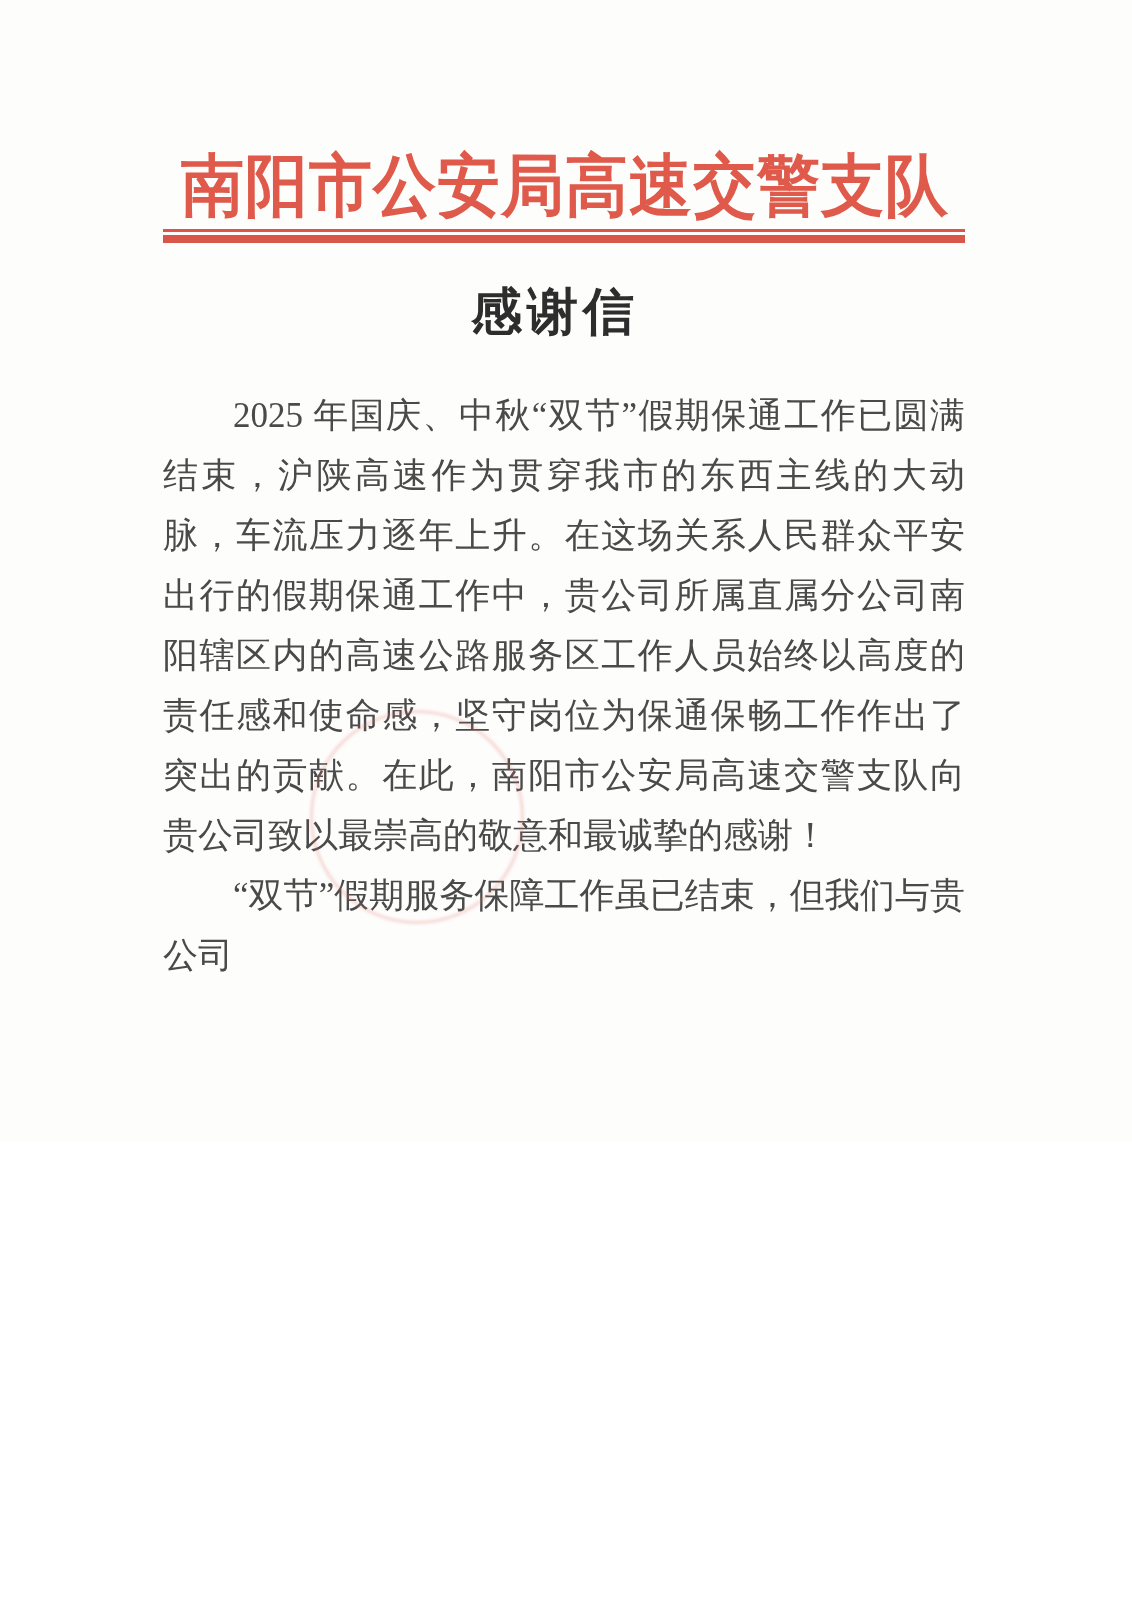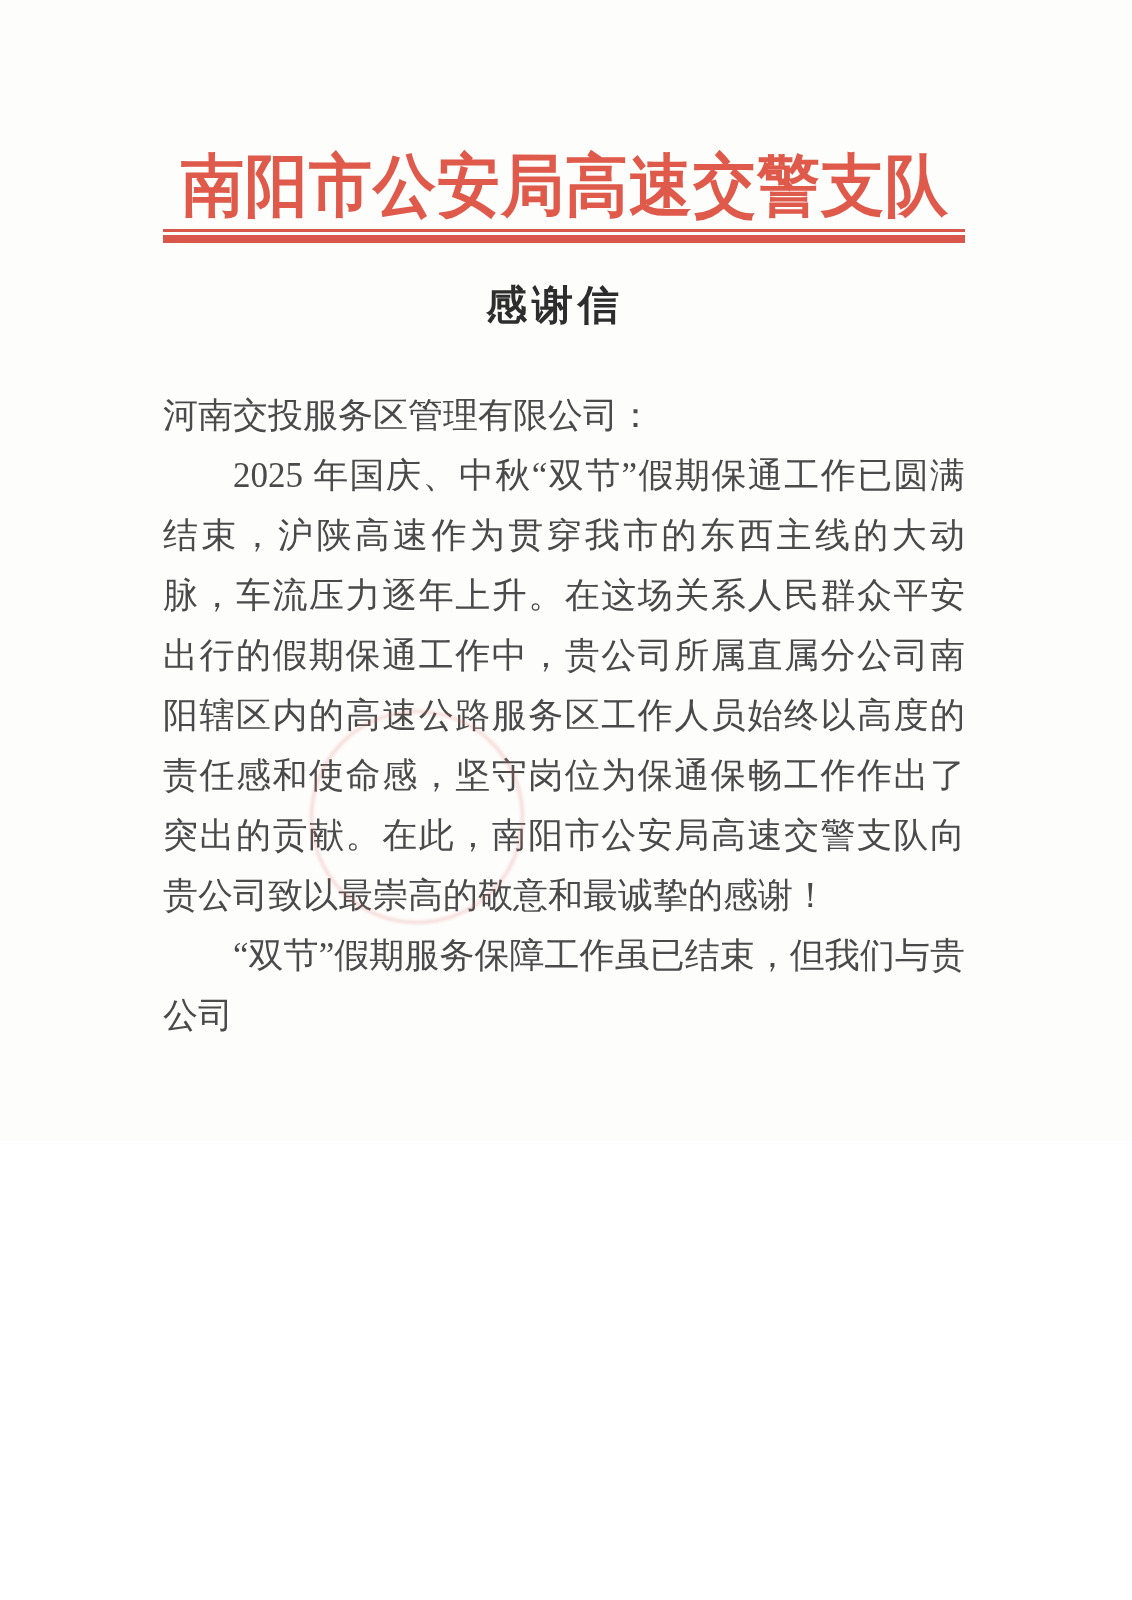--- a/index.html
+++ b/index.html
@@ -53,21 +53,21 @@
     );
   }
 
   
   .doc-title {
     position: absolute;
     top: 278px;
     left: 0;
     width: 1110px;
     text-align: center;
-    font-size: 41px;
+    font-size: 51px;
     font-weight: bold;
     color: var(--title-text);
     letter-spacing: 5px;
   }
 
   .body-block {
     position: absolute;
     top: 386px;
     left: 163px;
     width: 802px;
@@ -115,21 +115,20 @@
 
 <div class="page">
 
   <div class="letterhead">南阳市公安局高速交警支队</div>
 
   <div class="header-rule"></div>
 
   <div class="doc-title">感谢信</div>
 
   <div class="body-block">
-    <p class="salutation">河南交投服务区管理有限公司：</p>
     <div>
         <p class="para">2025 年国庆、中秋“双节”假期保通工作已圆满结束，沪陕高速作为贯穿我市的东西主线的大动脉，车流压力逐年上升。在这场关系人民群众平安出行的假期保通工作中，贵公司所属直属分公司南阳辖区内的高速公路服务区工作人员始终以高度的责任感和使命感，坚守岗位为保通保畅工作作出了突出的贡献。在此，南阳市公安局高速交警支队向贵公司致以最崇高的敬意和最诚挚的感谢！</p>
         <p class="para">“双节”假期服务保障工作虽已结束，但我们与贵公司</p>
       </div>
   </div>
 
   <div class="stamp-bleed"></div>
 
   <div class="footer-rule"></div>
 

